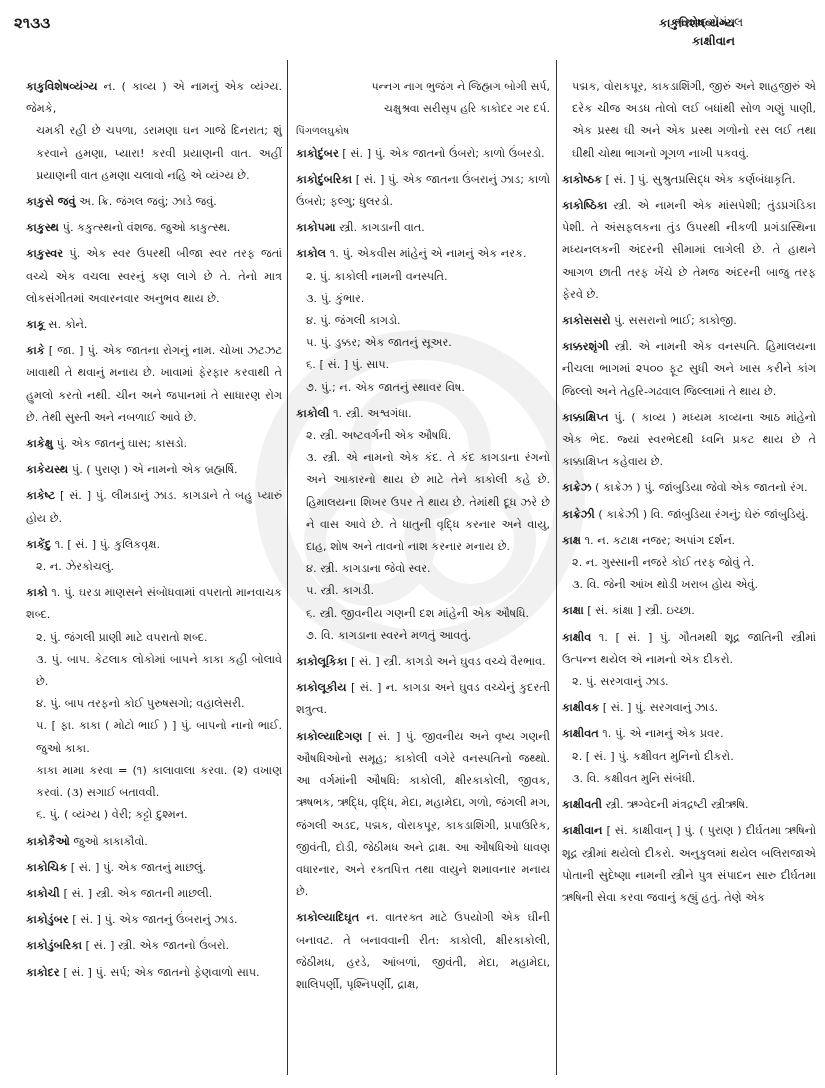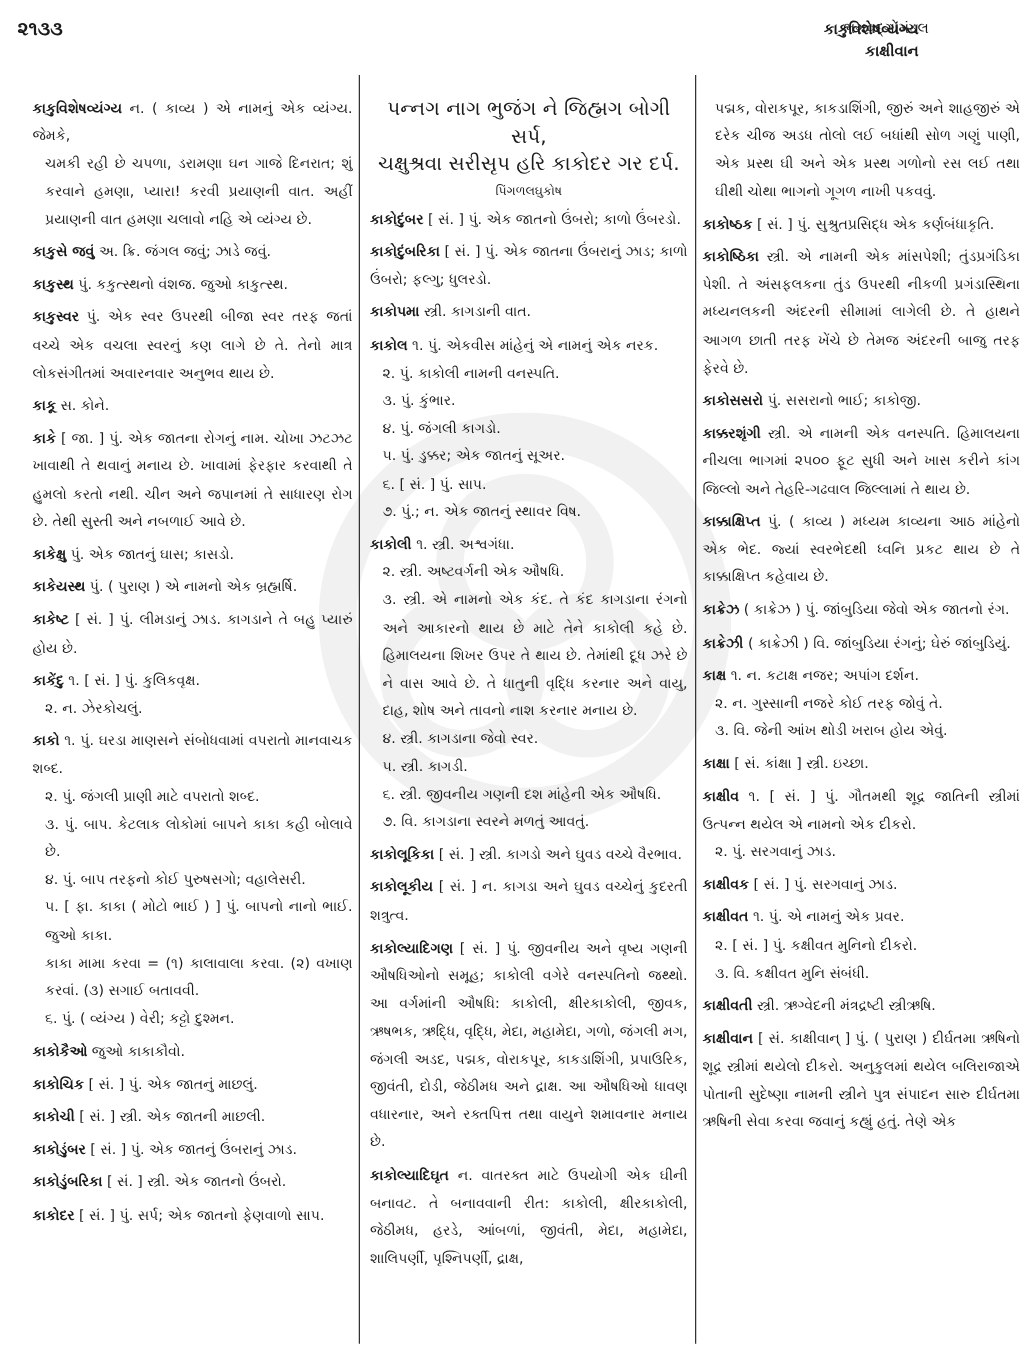--- a/index.html
+++ b/index.html
@@ -22,22 +22,22 @@
   .col1 { left: 26px; width: 256px; }
   .col2 { left: 296px; width: 254px; }
   .col3 { left: 562px; width: 254px; }
   .rule { position: absolute; top: 60px; width: 1px; height: 1015px; background: #333; z-index: 1; }
   .rule1 { left: 287px; }
   .rule2 { left: 556px; }
   .entry { margin: 0 0 4px 0; text-align: justify; }
   .entry .hw { font-weight: bold; }
   .entry .sub { display: block; padding-left: 10px; }
   .cont { padding-left: 10px; }
-  .verse { text-align: center; font-size: 16px; }
-  .src { text-align: center; font-size: 10px; }
+  .verse { text-align: right; font-size: 11px; }
+  .src { text-align: left; font-size: 10px; }
 </style>
 </head>
 <body>
 
 <svg class="watermark" viewBox="0 0 330 330">
   <circle cx="165" cy="165" r="150" fill="none" stroke="#f1f1f1" stroke-width="30"></circle>
   <circle cx="165" cy="120" r="60" fill="none" stroke="#f1f1f1" stroke-width="22"></circle>
   <circle cx="115" cy="210" r="55" fill="none" stroke="#f1f1f1" stroke-width="22"></circle>
   <circle cx="215" cy="210" r="55" fill="none" stroke="#f1f1f1" stroke-width="22"></circle>
 </svg>

